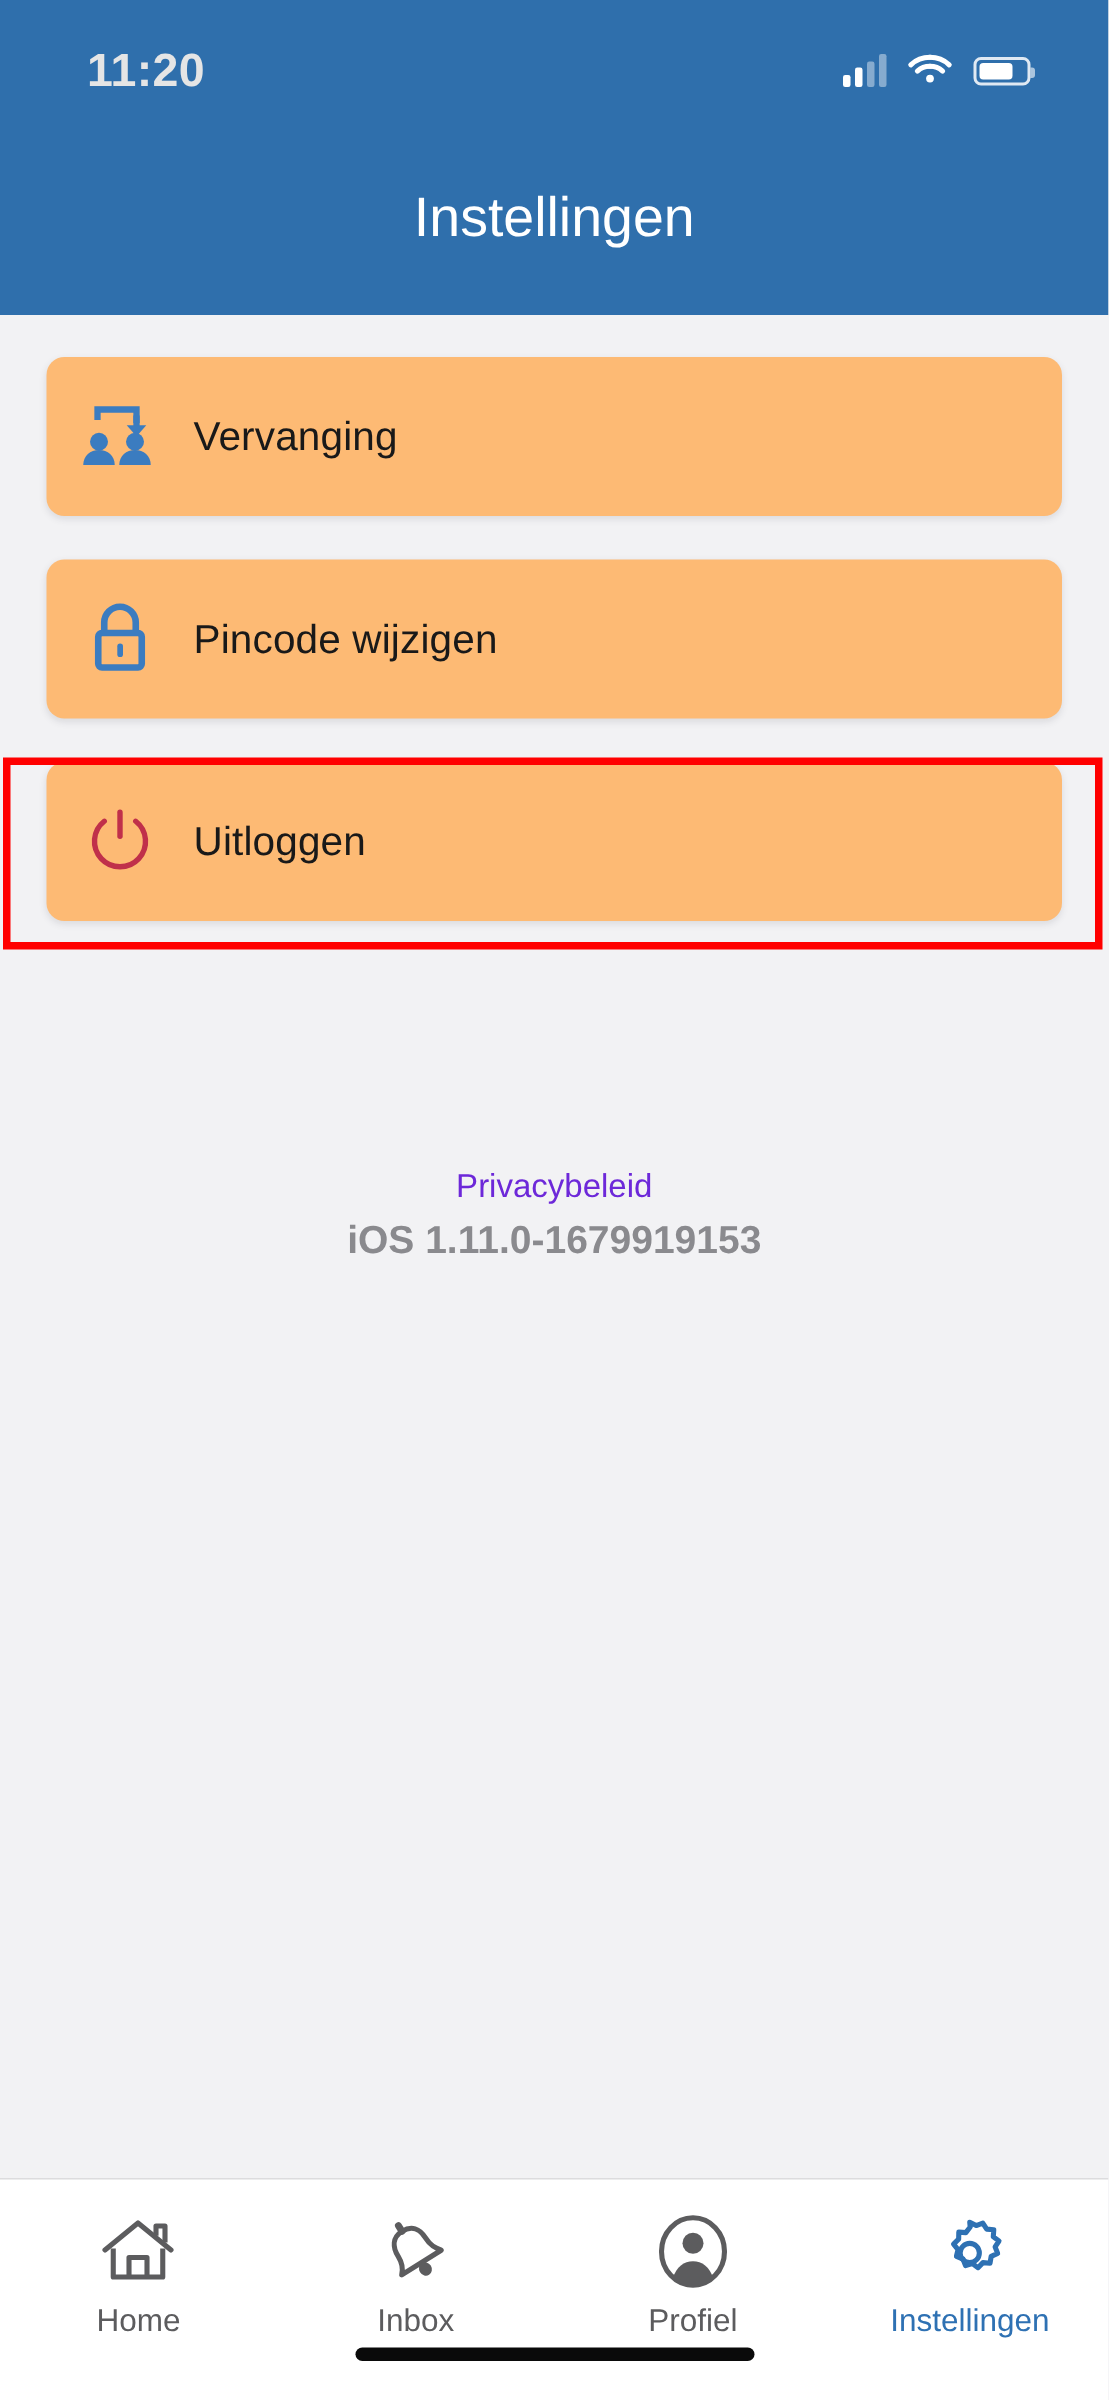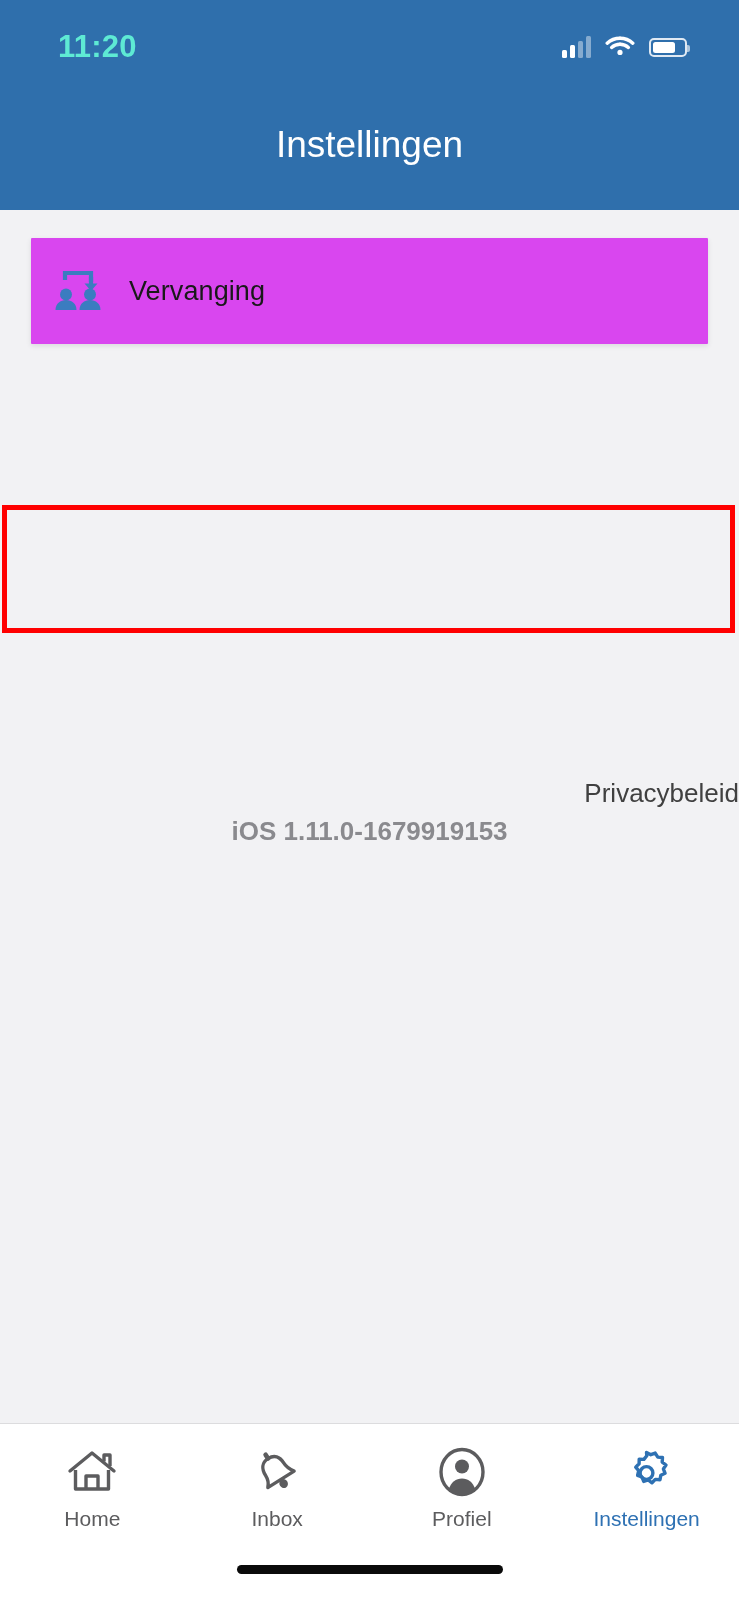--- a/index.html
+++ b/index.html
@@ -15,21 +15,21 @@
   .header {
     position:absolute; top:0; left:0; width:739px; height:210px;
     background:#2F6FAC;
   }
   .status-bar {
     position:absolute; top:24px; left:0; width:739px; height:46px;
     display:flex; align-items:center; justify-content:space-between;
     padding:0 52px 0 58px;
   }
   .status-time {
-    color:#5eead4; font-size:31px; font-weight:600; letter-spacing:0.2px;
+    color:#e5e5e5; font-size:31px; font-weight:600; letter-spacing:0.2px;
   }
   .status-icons { display:flex; align-items:center; gap:14px; }
   .signal { display:flex; align-items:flex-end; gap:3px; height:22px; }
   .signal i { display:block; width:5px; background:#FFFFFF; border-radius:1.5px; }
   .signal i:nth-child(1){ height:8px; }
   .signal i:nth-child(2){ height:13px; }
   .signal i:nth-child(3){ height:17px; opacity:.42; }
   .signal i:nth-child(4){ height:22px; opacity:.42; }
   .battery {
     position:relative; width:38px; height:19px;
@@ -45,48 +45,48 @@
   }
   .page-title {
     position:absolute; top:124px; left:0; width:739px;
     text-align:center; color:#FFFFFF; font-size:37px; font-weight:400;
   }
 
   
   .list { position:absolute; top:238px; left:0; width:739px; }
   .card {
     position:relative; margin:0 31px 29px 31px; height:106px;
-    background:#d946ef; border-radius:1px;
+    background:#fdba74; border-radius:12px;
     box-shadow:0 2px 5px rgba(60,64,80,.13);
     display:flex; align-items:center;
   }
   .card .icon-wrap {
     width:98px; min-width:98px; height:106px;
     display:flex; align-items:center; justify-content:center;
   }
   .card .card-label {
     font-size:27px; color:#191919; letter-spacing:.1px;
   }
 
   
   .meta { position:absolute; top:778px; left:0; width:739px; text-align:center; }
   .privacy-link {
-    display:block; font-size:26px; color:#404040; text-decoration:none; margin-bottom:7px;text-align:right;
+    display:block; font-size:22px; color:#6d28d9; text-decoration:none; margin-bottom:7px;
   }
   .version { display:block; font-size:26px; color:#8A8A8E;font-weight:bold; }
 
   
   .annotation {
     position:absolute; left:2px; top:505px; width:733px; height:128px;
     border:5px solid #FF0000; pointer-events:none;
   }
 
   
   .tabbar {
-    position:absolute; left:0; bottom:0; width:739px; height:177px;
+    position:absolute; left:0; bottom:0; width:739px; height:148px;
     background:#FFFFFF; border-top:1px solid #DCDCDE;
     display:flex; align-items:flex-start; padding-top:22px;
   }
   .tab { flex:1; display:flex; flex-direction:column; align-items:center; gap:9px; }
   .tab .tab-label { font-size:21px; color:#5C5C5E; }
   .tab.active .tab-label { color:#2E71B3; }
   .tab .tab-icon { height:52px; display:flex; align-items:center; justify-content:center; }
   .home-indicator {
     position:absolute; left:50%; transform:translateX(-50%); bottom:26px;
     width:266px; height:9px; background:#0A0A0A; border-radius:6px;
@@ -134,22 +134,41 @@
           <path d="M32.5 16.5L39 24l6.5-7.5z" fill="#3B7CC0"></path>
           <circle cx="14" cy="27.5" r="6" fill="#3B7CC0"></circle>
           <path d="M3.5 43c0-6.2 4.7-10 10.5-10s10.5 3.8 10.5 10z" fill="#3B7CC0"></path>
           <circle cx="38" cy="27.5" r="6" fill="#3B7CC0"></circle>
           <path d="M27.5 43c0-6.2 4.7-10 10.5-10s10.5 3.8 10.5 10z" fill="#3B7CC0"></path>
         </svg>
       </div>
       <div class="card-label">Vervanging</div>
     </div>
 
-
-
+    <div class="card">
+      <div class="icon-wrap">
+        <svg width="48" height="52" viewBox="0 0 48 52">
+          <path d="M13.5 22V15a10.5 10.5 0 0 1 21 0v7" fill="none" stroke="#3B7CC0" stroke-width="4.4"></path>
+          <rect x="9.5" y="22" width="29" height="23" rx="2.5" fill="none" stroke="#3B7CC0" stroke-width="4.4"></rect>
+          <rect x="22.2" y="29" width="3.8" height="9" rx="1.9" fill="#3B7CC0"></rect>
+        </svg>
+      </div>
+      <div class="card-label">Pincode wijzigen</div>
+    </div>
+
+
+    <div class="card">
+      <div class="icon-wrap">
+        <svg width="52" height="52" viewBox="0 0 52 52">
+          <path d="M36.5 12.5a17 17 0 1 1-21 0" fill="none" stroke="#C0304A" stroke-width="3.6" stroke-linecap="round"></path>
+          <path d="M26 6.5v16" fill="none" stroke="#C0304A" stroke-width="3.6" stroke-linecap="round"></path>
+        </svg>
+      </div>
+      <div class="card-label">Uitloggen</div>
+    </div>
   </div>
 
   <div class="meta">
     <a href="#" class="privacy-link">Privacybeleid</a>
     <span class="version">iOS 1.11.0-1679919153</span>
   </div>
 
   <div class="annotation"></div>
 
   <div class="tabbar">

